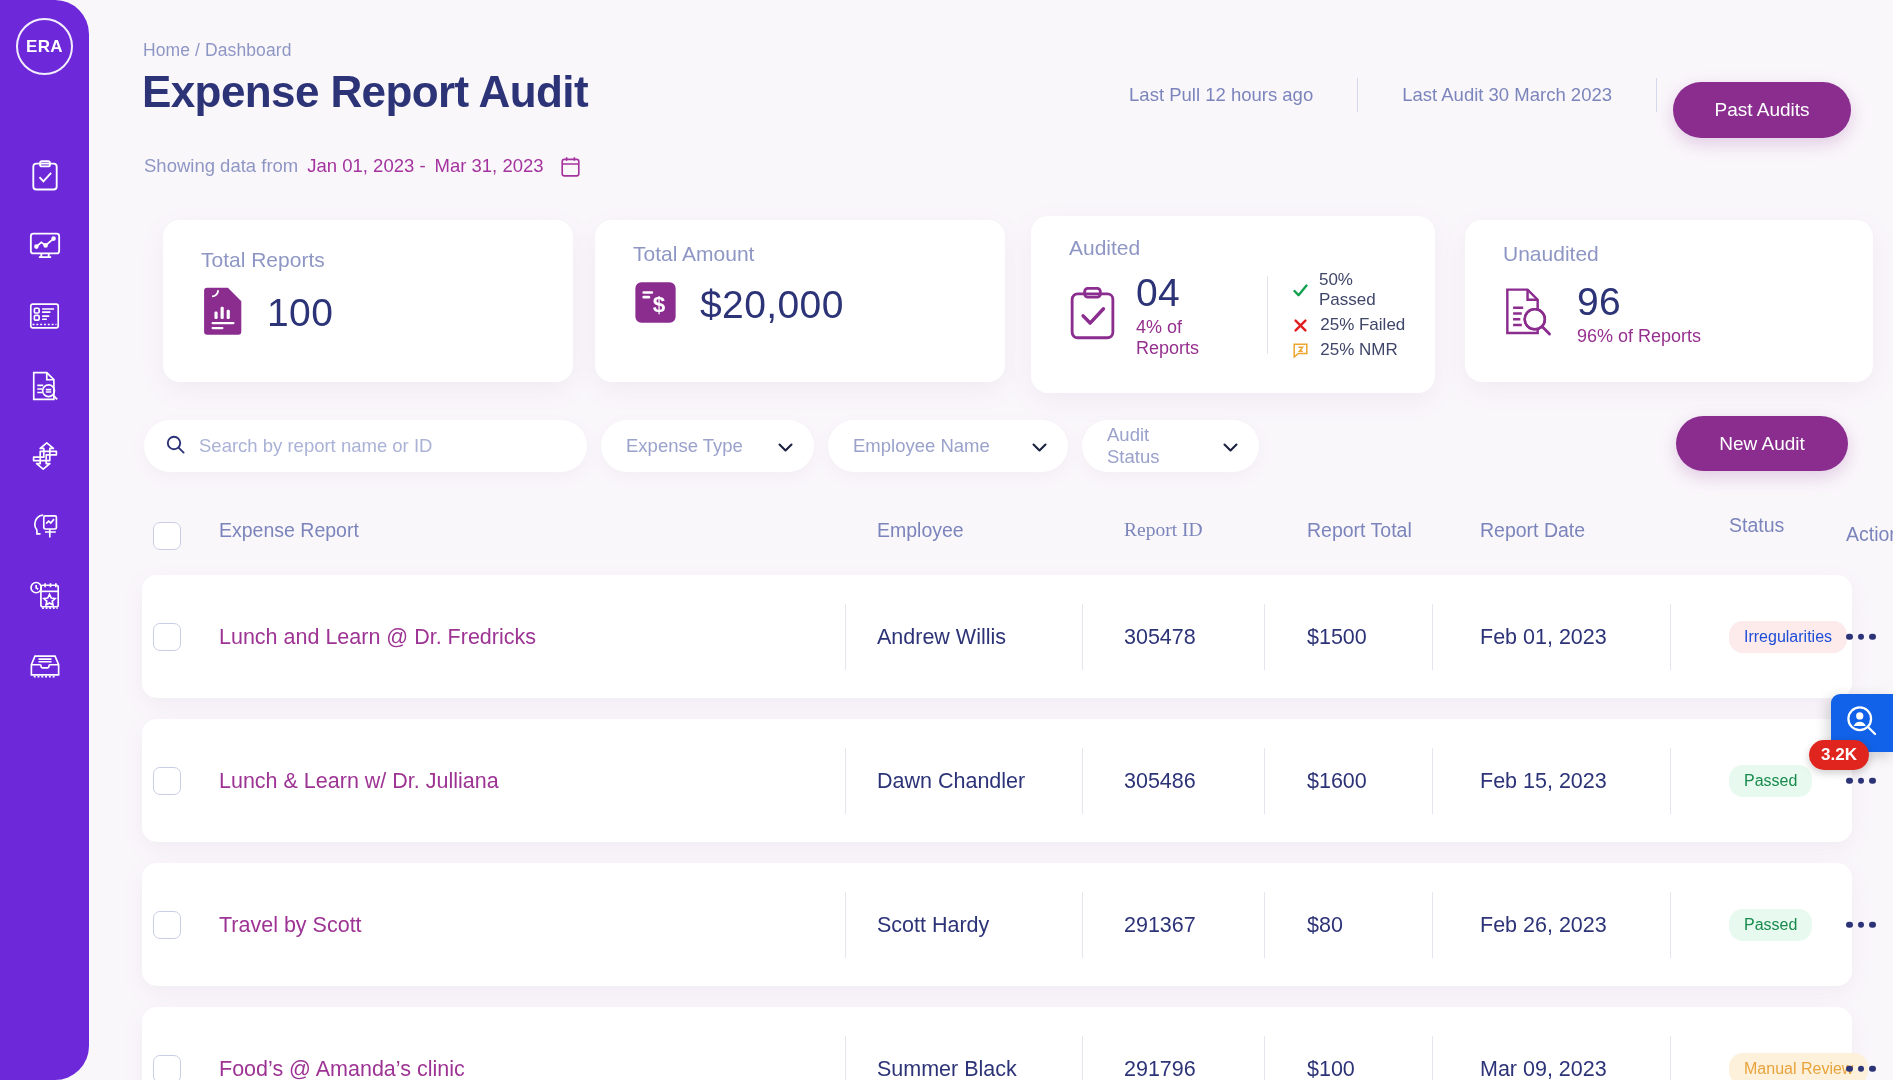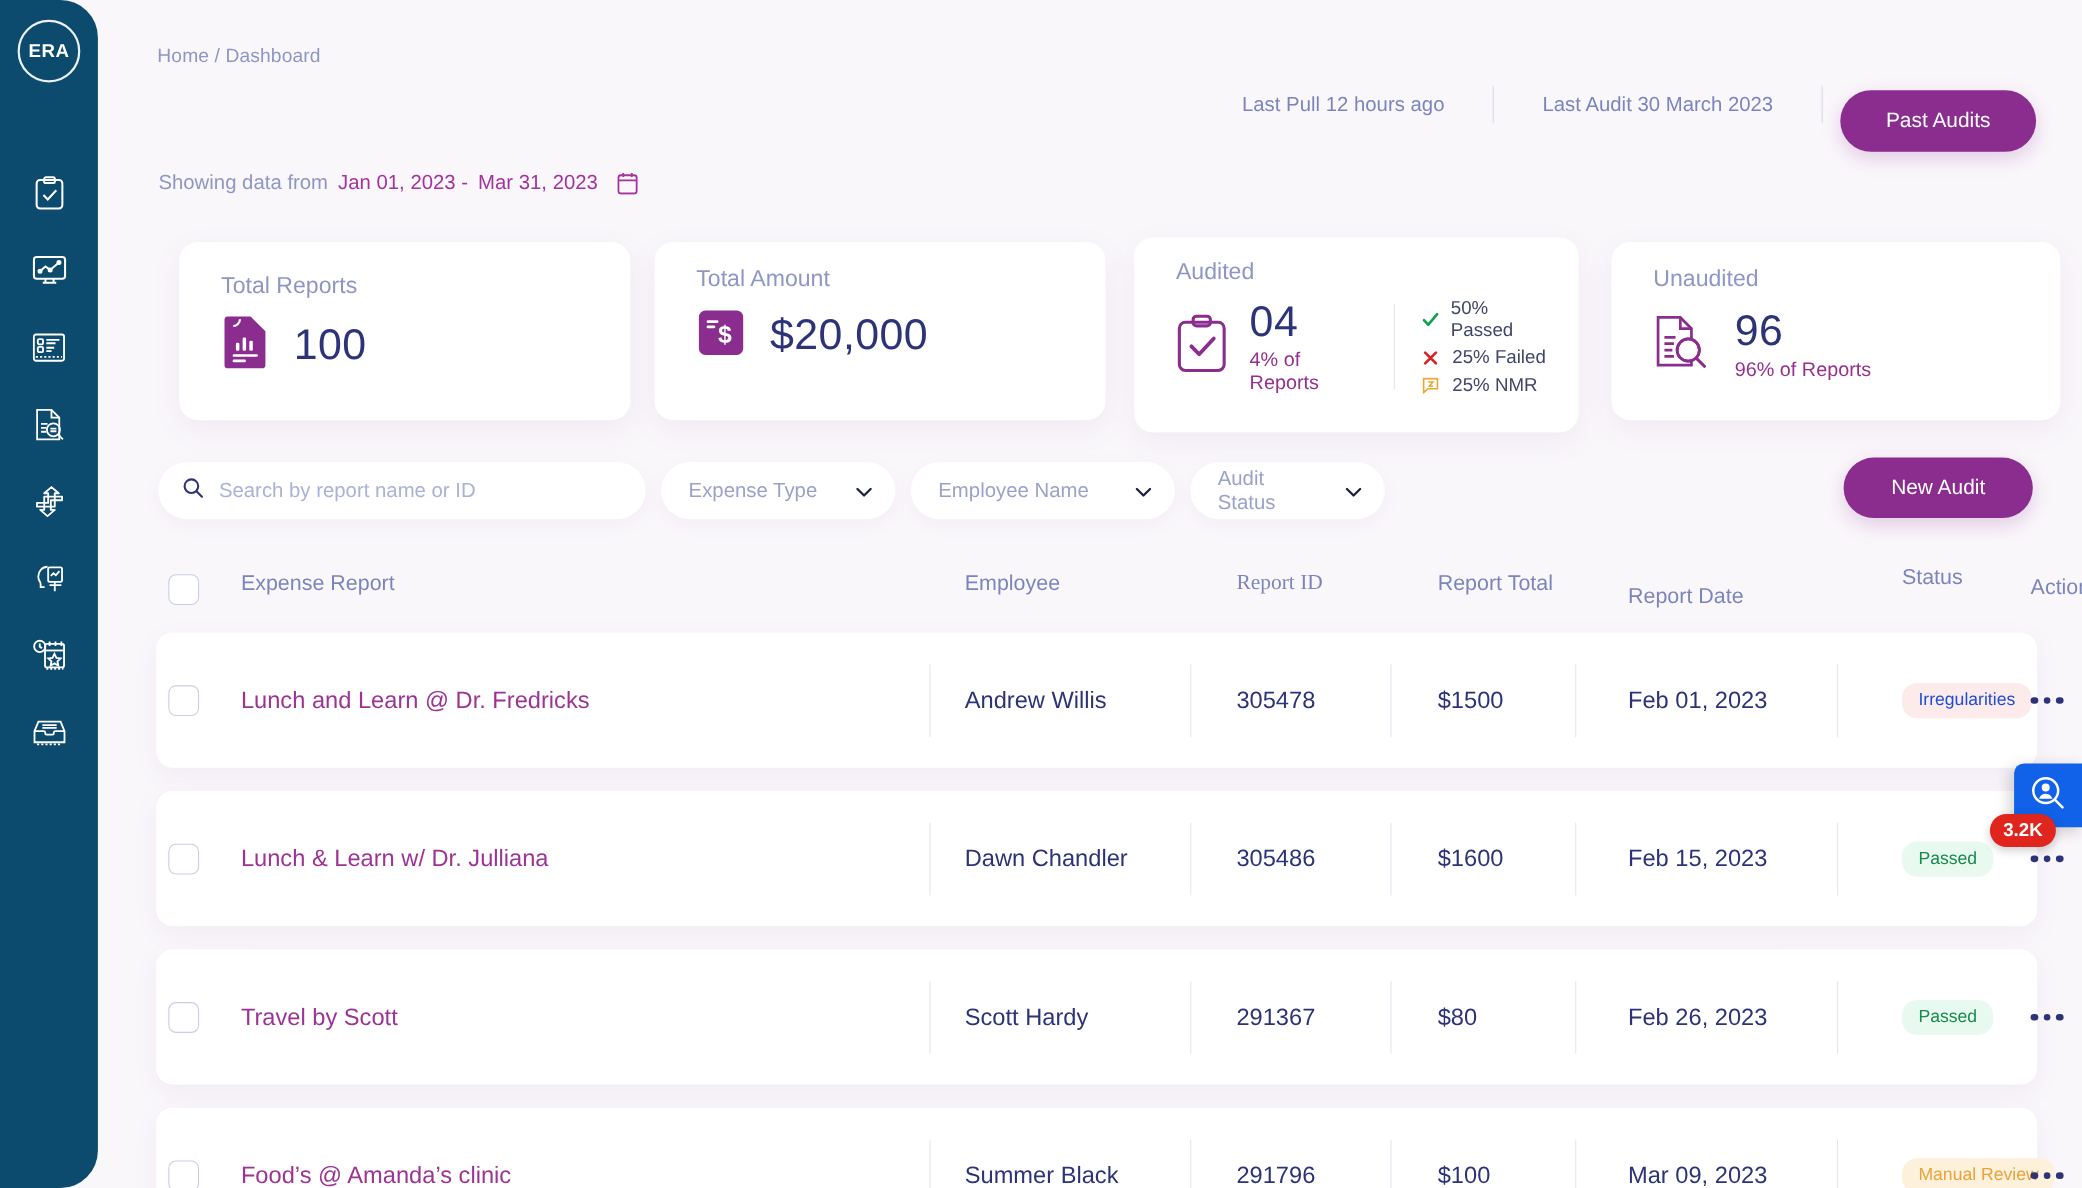--- a/index.html
+++ b/index.html
@@ -8,21 +8,21 @@
     overflow: hidden;
     background: #faf7fb;
     font-family: "Liberation Sans", sans-serif;
   }
   .app { position: relative; width: 1893px; height: 1080px; background: #faf7fb; }
 
   
   .sidebar {
     position: absolute; left: 0; top: 0;
     width: 89px; height: 1080px;
-    background: #0c4a6e;
+    background: #6d28d9;
     border-radius: 0 34px 34px 0;
     display: flex; flex-direction: column; align-items: center;
   }
   .logo {
     margin-top: 18px;
     width: 57px; height: 57px; border-radius: 50%;
     border: 2px solid rgba(255,255,255,.92);
     display: flex; align-items: center; justify-content: center;
     color: #fff; font-size: 17px; font-weight: 700; letter-spacing: .4px;
   }
@@ -271,20 +271,21 @@
             <path d="M8 4.8h11M8 7h11"></path>
             <path d="M4 19.6h19" stroke-dasharray="1.6 1.6"></path>
           </svg>
         </span>
       </div>
 
     </div>
   </nav>
 
   <div class="crumb">Home / Dashboard</div>
+  <h1 class="page-title">Expense Report Audit</h1>
 
   <div class="showing">
     <span>Showing data from</span>
     <span class="range">Jan 01, 2023 -</span>
     <span class="range">Mar 31, 2023</span>
     <span class="cal">
       <svg width="19" height="21" viewBox="0 0 17 19" fill="none" stroke="#a4339f" stroke-width="1.5">
         <rect x="1" y="3" width="15" height="15" rx="2"></rect>
         <path d="M1 7.2h15M5 1.2v3.2M12 1.2v3.2"></path>
       </svg>
@@ -448,21 +449,21 @@
   </div>
 
   <button class="btn-pill btn-newaudit">New Audit</button>
 
   <div class="thead">
     <div class="row-check" style="left:11px; top:17px;"></div>
     <div class="cell c-name" style="top:14px;">Expense Report</div>
     <div class="cell c-emp" style="top:14px;">Employee</div>
     <div class="cell c-id" style="top:14px;font-family:Liberation Serif, serif;">Report ID</div>
     <div class="cell c-total" style="top:14px;">Report Total</div>
-    <div class="cell c-date" style="top:14px;margin-top:12px;">Report Date</div>
+    <div class="cell c-date" style="top:14px;">Report Date</div>
     <div class="cell c-status" style="top:9px;">Status</div>
     <div class="cell c-action" style="top:18px;">Action</div>
   </div>
 
   <div class="rows">
 
     <div class="trow">
       <div class="row-check" style="left:11px; top:48px;"></div>
       <div class="tcell tname c-name">Lunch and Learn  @ Dr. Fredricks</div>
       <span class="vdiv d1"></span>

